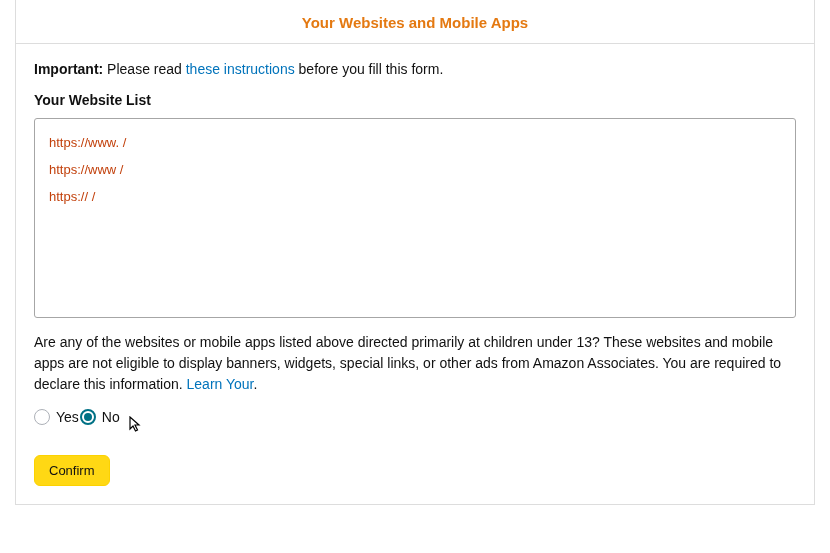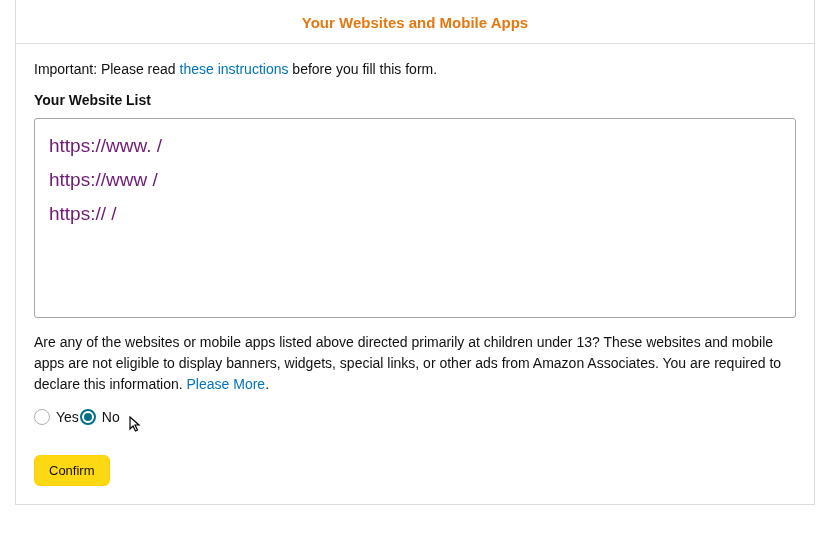--- a/index.html
+++ b/index.html
@@ -34,21 +34,21 @@
     }
     .content {
       padding: 16px 18px 18px;
     }
     .intro-line {
       color: #111;
       margin-bottom: 12px;
       line-height: 1.4;
     }
     .intro-line strong {
-      font-weight: normal;
+      font-weight: bold;
     }
     .intro-line a,
     .link {
       color: #0073bb;
       text-decoration: none;
     }
     .desc {
       color: #565959;
       line-height: 1.5;
       margin-bottom: 20px;
@@ -71,22 +71,22 @@
     }
     .list-box {
       border: 1px solid #a6a6a6;
       border-radius: 3px;
       height: 200px;
       padding: 10px 14px;
       background: #fff;
     }
     .list-item {
       padding: 6px 0;
-      color: #701a75;
-      font-size: 19px;
+      color: #c2410c;
+      font-size: 13px;
     }
     .question {
       color: #111;
       line-height: 1.5;
       margin-bottom: 14px;
     }
     .radio-row {
       display: flex;
       align-items: center;
       gap: 1px;
@@ -160,21 +160,21 @@
         <div class="list-label">Your Website List</div>
         <div class="list-box">
           <div class="list-item">https://www.                              /</div>
           <div class="list-item">https://www                            /</div>
           <div class="list-item">https://                               /</div>
         </div>
       </div>
     </div>
 
     <p class="question">
-      <span>Are any of the websites or mobile apps listed above directed primarily at children under 13? These websites and mobile apps are not eligible to display banners, widgets, special links, or other ads from Amazon Associates. You are required to declare this information. </span><a href="#" class="link">Please More</a><span>.</span>
+      <span>Are any of the websites or mobile apps listed above directed primarily at children under 13? These websites and mobile apps are not eligible to display banners, widgets, special links, or other ads from Amazon Associates. You are required to declare this information. </span><a href="#" class="link">Learn Your</a><span>.</span>
     </p>
 
     <div class="radio-row">
       <label class="radio-option">
         <span class="radio-circle radio-unchecked"></span>
         <span class="radio-label">Yes</span>
       </label>
       <label class="radio-option">
         <span class="radio-circle radio-checked">
           <span class="radio-inner"></span>

